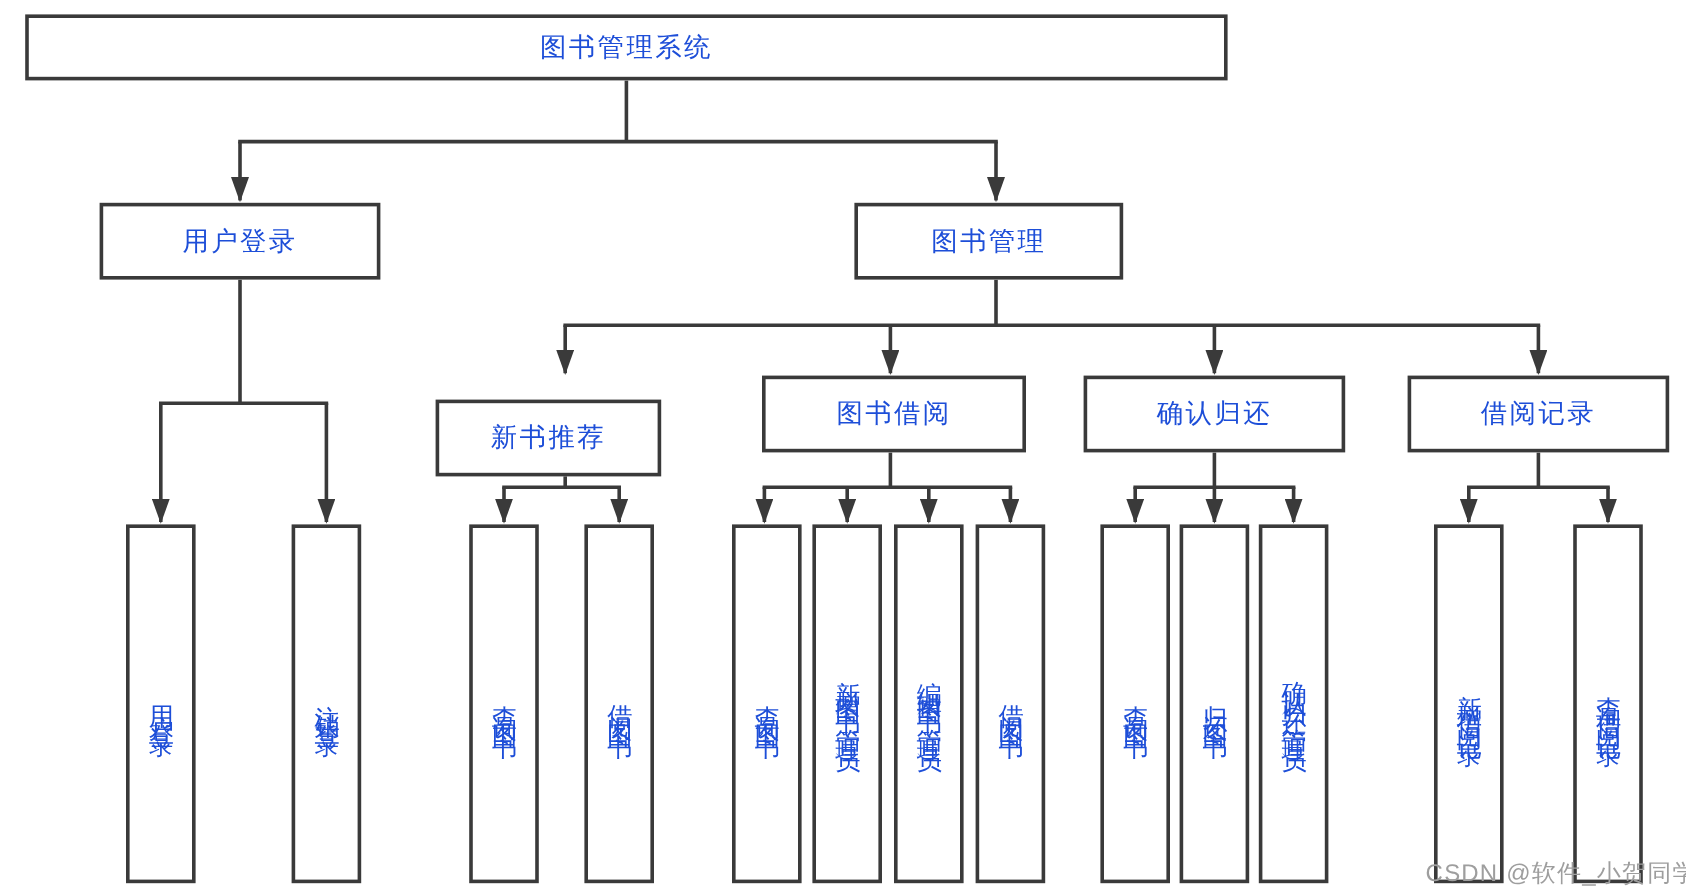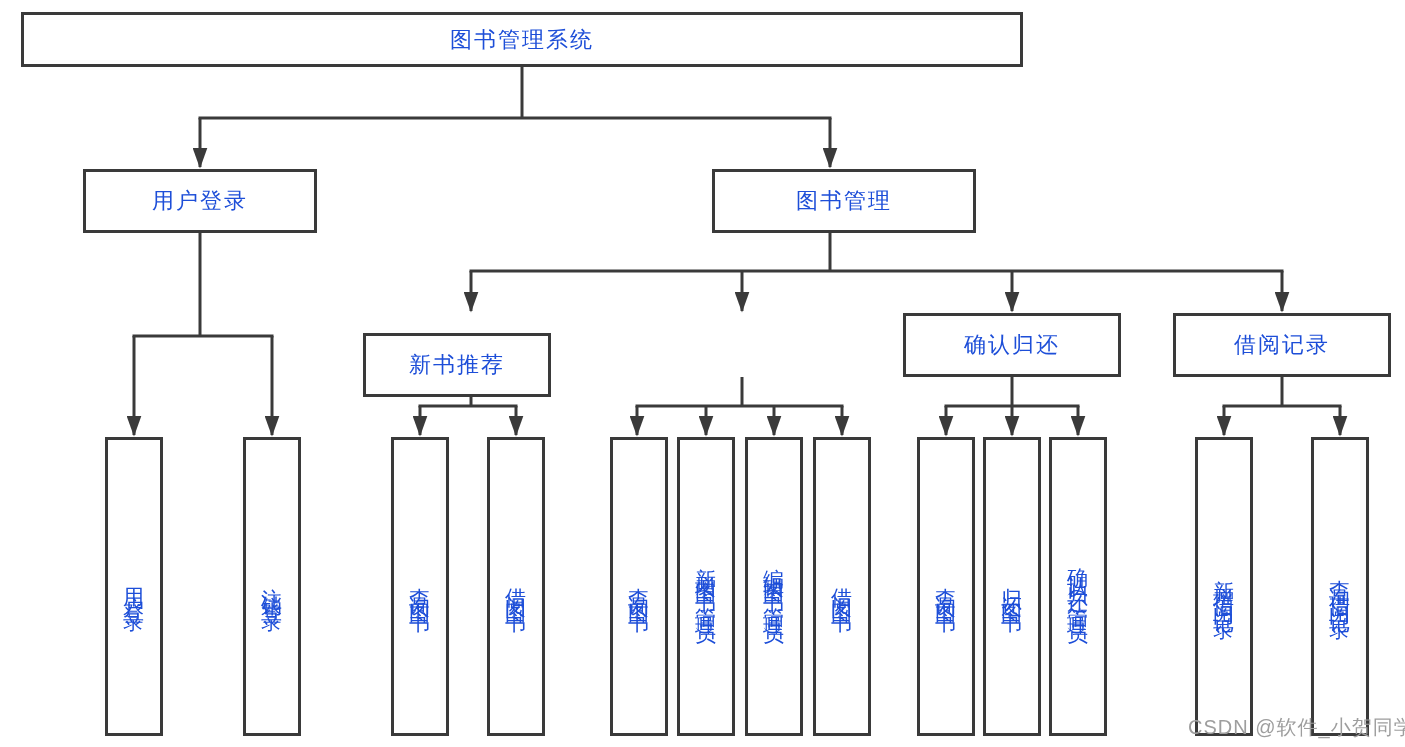--- a/index.html
+++ b/index.html
@@ -35,21 +35,21 @@
   .v{
     writing-mode:vertical-rl;
     text-orientation:mixed;
     font-size:21px;
     letter-spacing:8px;
     line-height:1;
   }
   .leaf{top:437px;width:58px;height:299px;}
   #root {left:21px; top:12px; width:1002px;height:55px;}
   #l2-1 {left:83px; top:169px;width:234px; height:64px;}
-  #l2-2 {left:712px; top:169px;width:264px; height:64px;}
+  #l2-2 {left:712px; top:169px;width:224px; height:64px;}
   #l3-1 {left:363px; top:313px;width:188px; height:64px;margin-top:20px;}
   #l3-2 {left:635px; top:313px;width:220px; height:64px;}
   #l3-3 {left:903px; top:313px;width:218px; height:64px;}
   #l3-4 {left:1173px;top:313px;width:218px; height:64px;}
   #f1 {left:105px;}
   #f2 {left:243px;}
   #f3 {left:391px;}
   #f4 {left:487px;}
   #f5 {left:610px;}
   #f6 {left:677px;}
@@ -124,20 +124,21 @@
       <path d="M1340,406 V435" marker-end="url(#arrow)"></path>
     </g>
   </svg>
 
   <div class="box h" id="root">图书管理系统</div>
 
   <div class="box h" id="l2-1">用户登录</div>
   <div class="box h" id="l2-2">图书管理</div>
 
   <div class="box h" id="l3-1">新书推荐</div>
+  <div class="box h" id="l3-2">图书借阅</div>
   <div class="box h" id="l3-3">确认归还</div>
   <div class="box h" id="l3-4">借阅记录</div>
 
   <div class="box v leaf" id="f1">用户登录</div>
   <div class="box v leaf" id="f2">注销登录</div>
   <div class="box v leaf" id="f3">查询图书</div>
   <div class="box v leaf" id="f4">借阅图书</div>
   <div class="box v leaf" id="f5">查询图书</div>
   <div class="box v leaf" id="f6">新增图书（管理员）</div>
   <div class="box v leaf" id="f7">编辑图书（管理员）</div>

